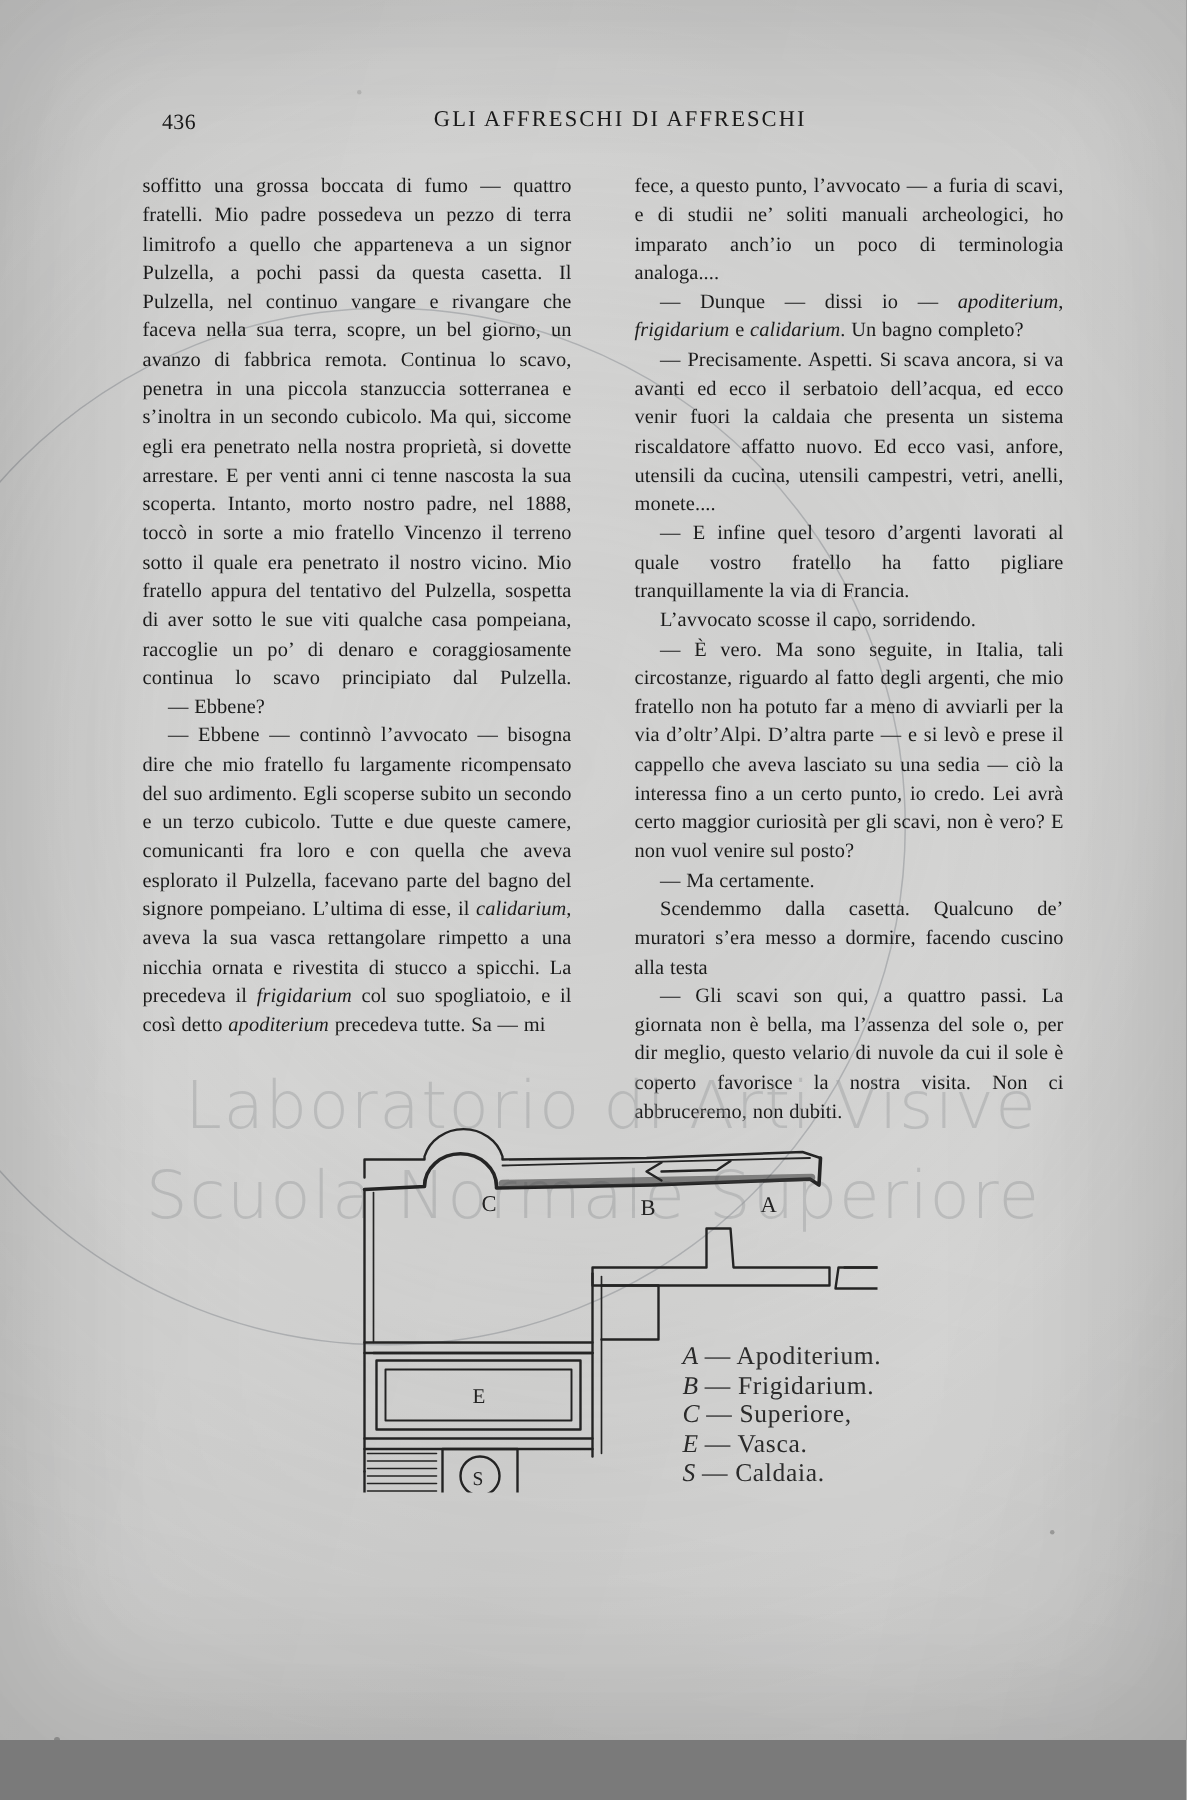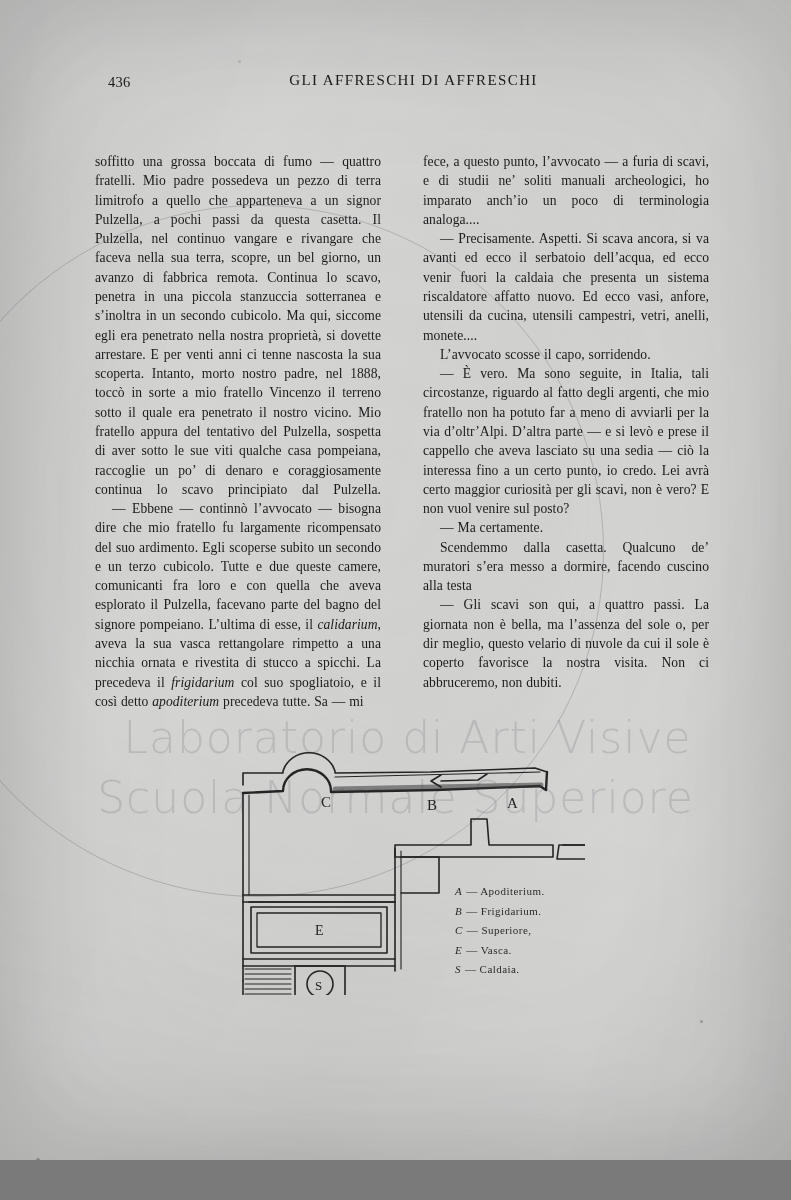--- a/index.html
+++ b/index.html
@@ -69,21 +69,20 @@
   .columns {
     position: absolute;
     left: 95px;
     top: 114px;
     width: 615px;
     display: flex;
     gap: 42px;
   }
   .col {
     width: 286px;
-    margin-top: 38px;
   }
   .col p {
     margin: 0;
     font-size: 13.6px;
     line-height: 19.28px;
     text-align: justify;
     text-align-last: justify;
     letter-spacing: .05px;
     word-spacing: .4px;
   }
@@ -119,22 +118,22 @@
     height: 400px;
   }
   .plan {
     position: absolute;
     left: 140px;
     top: 55px;
   }
   .legend {
     position: absolute;
     left: 360px;
-    top: 192px;
-    font-size: 11px;
+    top: 204px;
+    font-size: 17px;
     line-height: 19.5px;
     letter-spacing: .45px;
     color: #2b2b2b;
   }
   .legend .k { font-style: italic; padding-right: 4px; }
   .caption {
     position: absolute;
     left: 0; right: 0;
     top: 342px;
     text-align: center;
@@ -159,26 +158,29 @@
 
   <div class="ring"></div>
 
   <div class="folio">436</div>
   <div class="running-head">GLI AFFRESCHI DI AFFRESCHI</div>
 
   <div class="columns">
 
     <div class="col">
       <p id="L0">soffitto una grossa boccata di fumo — quattro fratelli. Mio padre possedeva un pezzo di terra limitrofo a quello che apparteneva a un signor Pulzella, a pochi passi da questa casetta. Il Pulzella, nel continuo vangare e rivangare che faceva nella sua terra, scopre, un bel giorno, un avanzo di fabbrica remota. Continua lo scavo, penetra in una piccola stanzuccia sotterranea e s’inoltra in un secondo cubicolo. Ma qui, siccome egli era penetrato nella nostra proprietà, si dovette arrestare. E per venti anni ci tenne nascosta la sua scoperta. Intanto, morto nostro padre, nel 1888, toccò in sorte a mio fratello Vincenzo il terreno sotto il quale era penetrato il nostro vicino. Mio fratello appura del tentativo del Pulzella, sospetta di aver sotto le sue viti qualche casa pompeiana, raccoglie un po’ di denaro e coraggiosamente continua lo scavo principiato dal Pulzella.</p>
+      <p class="ind last-nojust" id="L1">— Ebbene?</p>
       <p class="ind last-nojust" id="L2">— Ebbene — continnò l’avvocato — bisogna dire che mio fratello fu largamente ricompensato del suo ardimento. Egli scoperse subito un secondo e un terzo cubicolo. Tutte e due queste camere, comunicanti fra loro e con quella che aveva esplorato il Pulzella, facevano parte del bagno del signore pompeiano. L’ultima di esse, il <em>calidarium</em>, aveva la sua vasca rettangolare rimpetto a una nicchia ornata e rivestita di stucco a spicchi. La precedeva il <em>frigidarium</em> col suo spogliatoio, e il così detto <em>apoditerium</em> precedeva tutte. Sa — mi</p>
     </div>
 
     <div class="col">
       <p class="last-nojust" id="R0">fece, a questo punto, l’avvocato — a furia di scavi, e di studii ne’ soliti manuali archeologici, ho imparato anch’io un poco di terminologia analoga....</p>
+      <p class="ind last-nojust" id="R1">— Dunque — dissi io — <em>apoditerium</em>, <em>frigidarium</em> e <em>calidarium</em>. Un bagno completo?</p>
       <p class="ind last-nojust" id="R2">— Precisamente. Aspetti. Si scava ancora, si va avanti ed ecco il serbatoio dell’acqua, ed ecco venir fuori la caldaia che presenta un sistema riscaldatore affatto nuovo. Ed ecco vasi, anfore, utensili da cucina, utensili campestri, vetri, anelli, monete....</p>
+      <p class="ind last-nojust" id="R3">— E infine quel tesoro d’argenti lavorati al quale vostro fratello ha fatto pigliare tranquillamente la via di Francia.</p>
       <p class="ind last-nojust" id="R4">L’avvocato scosse il capo, sorridendo.</p>
       <p class="ind last-nojust" id="R5">— È vero. Ma sono seguite, in Italia, tali circostanze, riguardo al fatto degli argenti, che mio fratello non ha potuto far a meno di avviarli per la via d’oltr’Alpi. D’altra parte — e si levò e prese il cappello che aveva lasciato su una sedia — ciò la interessa fino a un certo punto, io credo. Lei avrà certo maggior curiosità per gli scavi, non è vero? E non vuol venire sul posto?</p>
       <p class="ind last-nojust" id="R6">— Ma certamente.</p>
       <p class="ind last-nojust" id="R8">Scendemmo dalla casetta. Qualcuno de’ muratori s’era messo a dormire, facendo cuscino alla testa</p>
       <p class="ind last-nojust" id="R7">— Gli scavi son qui, a quattro passi. La giornata non è bella, ma l’assenza del sole o, per dir meglio, questo velario di nuvole da cui il sole è coperto favorisce la nostra visita. Non ci abbruceremo, non dubiti.</p>
     </div>
 
   </div>
 
   <div class="wm wm1">Laboratorio di Arti Visive</div>

